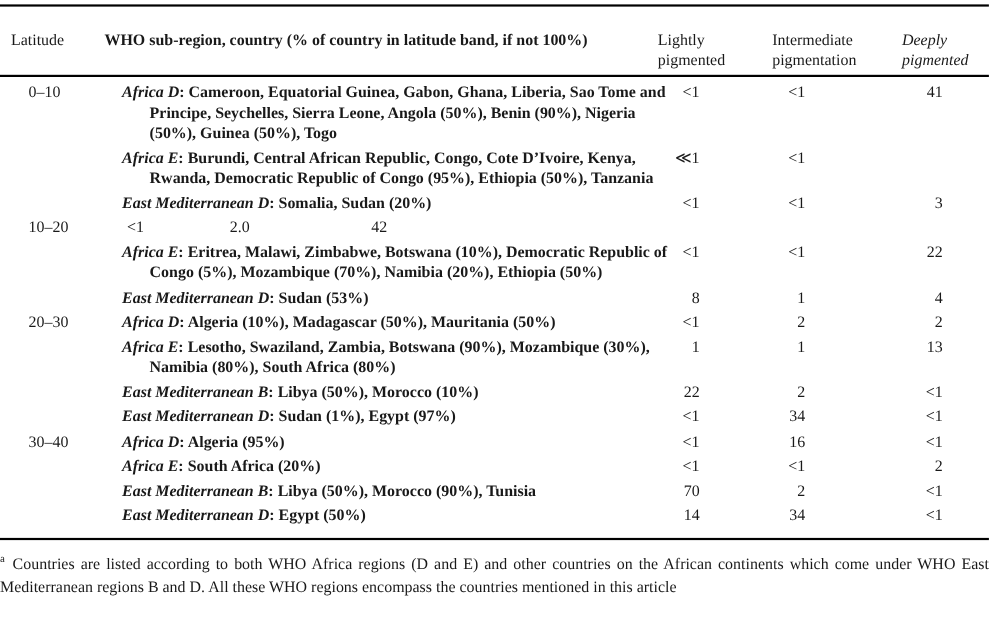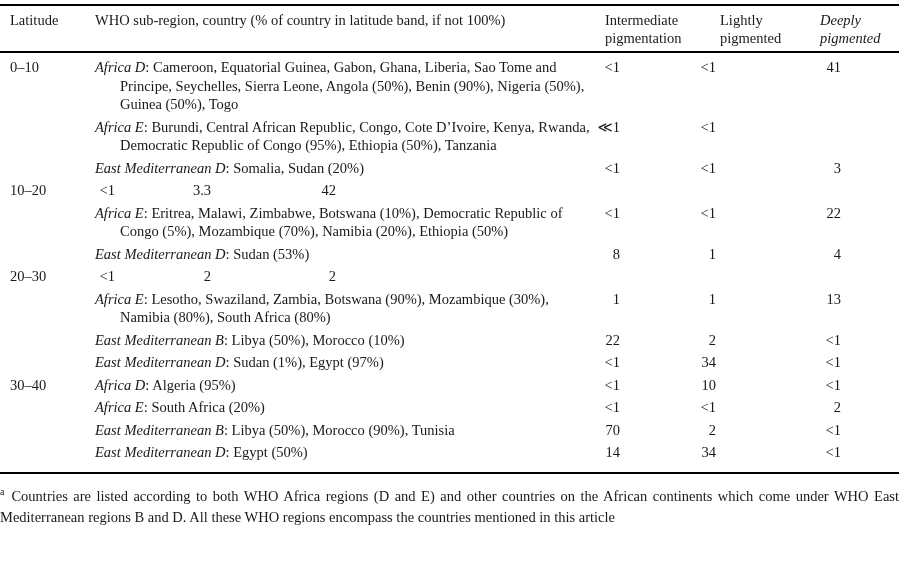--- a/index.html
+++ b/index.html
@@ -5,32 +5,32 @@
   html, body {
     margin: 0; padding: 0;
     width: 905px; height: 576px;
     background: #ffffff;
     color: #191919;
     font-family: "Liberation Serif", "DejaVu Serif", serif;
     overflow: hidden;
   }
   .table-wrap { width: 899px; padding-top: 4px; }
   .rule { height: 2px; background: #000; width: 899px; }
-  .header-row { display: flex; padding: 5px 0 4px 0; justify-content: center; }
+  .header-row { display: flex; padding: 22px 0 4px 0; justify-content: center; }
   .cell, .hcell { box-sizing: border-box; flex: none; }
   .hcell { font-size: 14.5px; line-height: 18px; }
   .c1 { width: 88px;  padding-left: 10px; }
-  .c2 { width: 505px; padding-left: 7px; }
+  .c2 { width: 505px; padding-left: 7px; font-weight: bold; }
   .c3 { width: 97px; }
   .c4 { width: 122px; }
   .c5 { width: 87px; }
   .hcell.c3 { padding-left: 5px; }
   .hcell.c4 { padding-left: 12px; }
   .hcell.c5 { padding-left: 8px; font-style: italic; }
-  .tbody { padding: 5px 0 6px 0; }
+  .tbody { padding: 5px 0 6px 16px; }
   .trow { display: flex; margin-bottom: 4px; font-size: 14.5px; line-height: 18.5px; }
   .country-cell { padding-left: 32px; text-indent: -25px; }
   .region { font-style: italic; text-align: right; }
   .num { text-align: right; }
   .num.c3 { padding-right: 70px; }
   .num.c4 { padding-right: 96px; }
   .num.c5 { padding-right: 58px; }
   .footnote {
     margin: 7px 0 0 0;
     width: 899px;
@@ -43,22 +43,22 @@
 </head>
 <body>
 
 <div class="table-wrap">
 
   <div class="rule"></div>
 
   <div class="header-row">
     <div class="hcell c1">Latitude</div>
     <div class="hcell c2">WHO sub-region, country (% of country in latitude band, if not 100%)</div>
+    <div class="hcell c3">Lightly pigmented</div>
     <div class="hcell c4">Intermediate pigmentation</div>
-    <div class="hcell c3">Lightly pigmented</div>
     <div class="hcell c5">Deeply pigmented</div>
   </div>
 
   <div class="rule"></div>
 
   <div class="tbody" id="table-body">
   <div class="trow">
     <div class="cell c1">0–10</div>
     <div class="cell c2 country-cell"><span class="region">Africa D</span><span>: Cameroon, Equatorial Guinea, Gabon, Ghana, Liberia, Sao Tome and Principe, Seychelles, Sierra Leone, Angola (50%), Benin (90%), Nigeria (50%), Guinea (50%), Togo</span></div>
     <div class="cell c3 num">&lt;1</div>
@@ -77,21 +77,21 @@
     <div class="cell c1"></div>
     <div class="cell c2 country-cell"><span class="region">East Mediterranean D</span><span>: Somalia, Sudan (20%)</span></div>
     <div class="cell c3 num">&lt;1</div>
     <div class="cell c4 num">&lt;1</div>
     <div class="cell c5 num">3</div>
   </div>
 
   <div class="trow">
     <div class="cell c1">10–20</div>
     <div class="cell c3 num">&lt;1</div>
-    <div class="cell c4 num">3.3</div>
+    <div class="cell c4 num">2.0</div>
     <div class="cell c5 num">42</div>
   </div>
 
   <div class="trow">
     <div class="cell c1"></div>
     <div class="cell c2 country-cell"><span class="region">Africa E</span><span>: Eritrea, Malawi, Zimbabwe, Botswana (10%), Democratic Republic of Congo (5%), Mozambique (70%), Namibia (20%), Ethiopia (50%)</span></div>
     <div class="cell c3 num">&lt;1</div>
     <div class="cell c4 num">&lt;1</div>
     <div class="cell c5 num">22</div>
   </div>
@@ -99,20 +99,21 @@
   <div class="trow">
     <div class="cell c1"></div>
     <div class="cell c2 country-cell"><span class="region">East Mediterranean D</span><span>: Sudan (53%)</span></div>
     <div class="cell c3 num">8</div>
     <div class="cell c4 num">1</div>
     <div class="cell c5 num">4</div>
   </div>
 
   <div class="trow">
     <div class="cell c1">20–30</div>
+    <div class="cell c2 country-cell"><span class="region">Africa D</span><span>: Algeria (10%), Madagascar (50%), Mauritania (50%)</span></div>
     <div class="cell c3 num">&lt;1</div>
     <div class="cell c4 num">2</div>
     <div class="cell c5 num">2</div>
   </div>
 
   <div class="trow">
     <div class="cell c1"></div>
     <div class="cell c2 country-cell"><span class="region">Africa E</span><span>: Lesotho, Swaziland, Zambia, Botswana (90%), Mozambique (30%), Namibia (80%), South Africa (80%)</span></div>
     <div class="cell c3 num">1</div>
     <div class="cell c4 num">1</div>
@@ -132,21 +133,21 @@
     <div class="cell c2 country-cell"><span class="region">East Mediterranean D</span><span>: Sudan (1%), Egypt (97%)</span></div>
     <div class="cell c3 num">&lt;1</div>
     <div class="cell c4 num">34</div>
     <div class="cell c5 num">&lt;1</div>
   </div>
 
   <div class="trow">
     <div class="cell c1">30–40</div>
     <div class="cell c2 country-cell"><span class="region">Africa D</span><span>: Algeria (95%)</span></div>
     <div class="cell c3 num">&lt;1</div>
-    <div class="cell c4 num">10</div>
+    <div class="cell c4 num">16</div>
     <div class="cell c5 num">&lt;1</div>
   </div>
 
   <div class="trow">
     <div class="cell c1"></div>
     <div class="cell c2 country-cell"><span class="region">Africa E</span><span>: South Africa (20%)</span></div>
     <div class="cell c3 num">&lt;1</div>
     <div class="cell c4 num">&lt;1</div>
     <div class="cell c5 num">2</div>
   </div>

